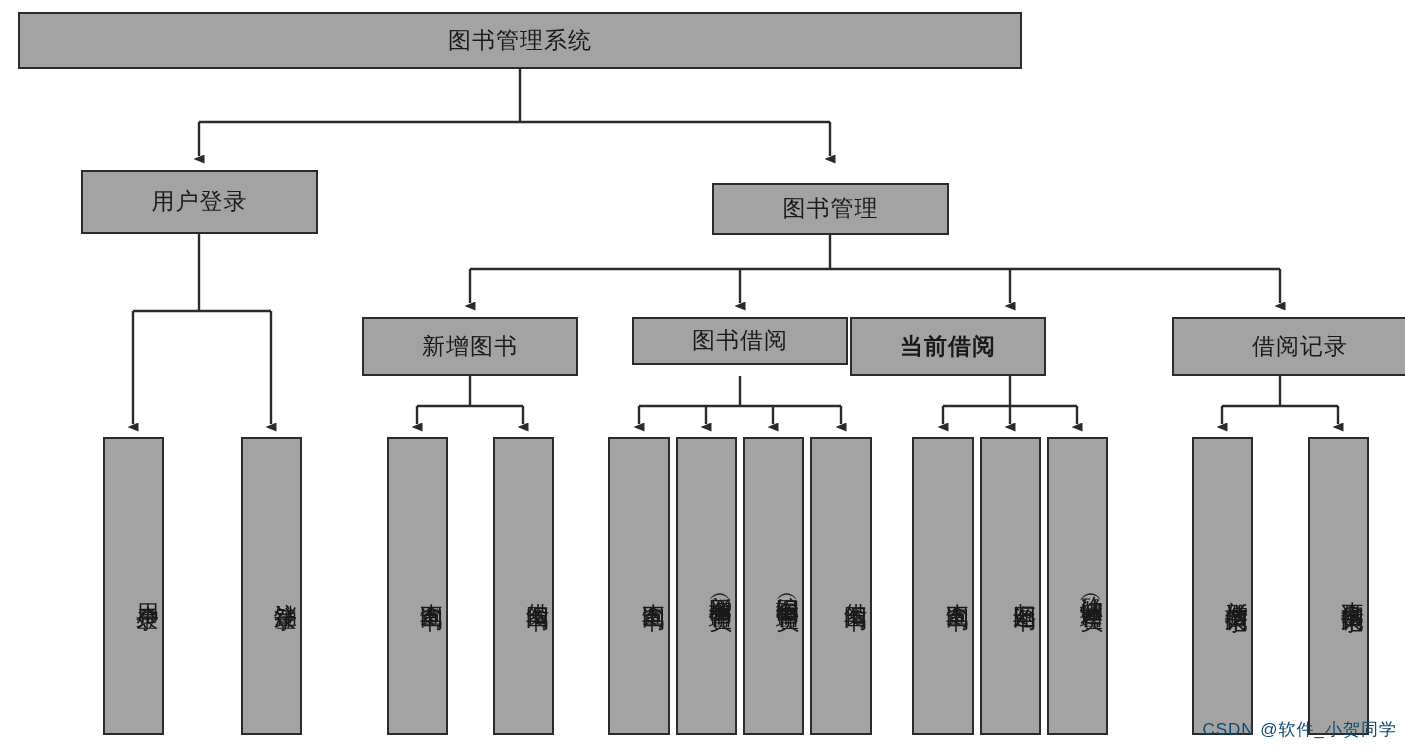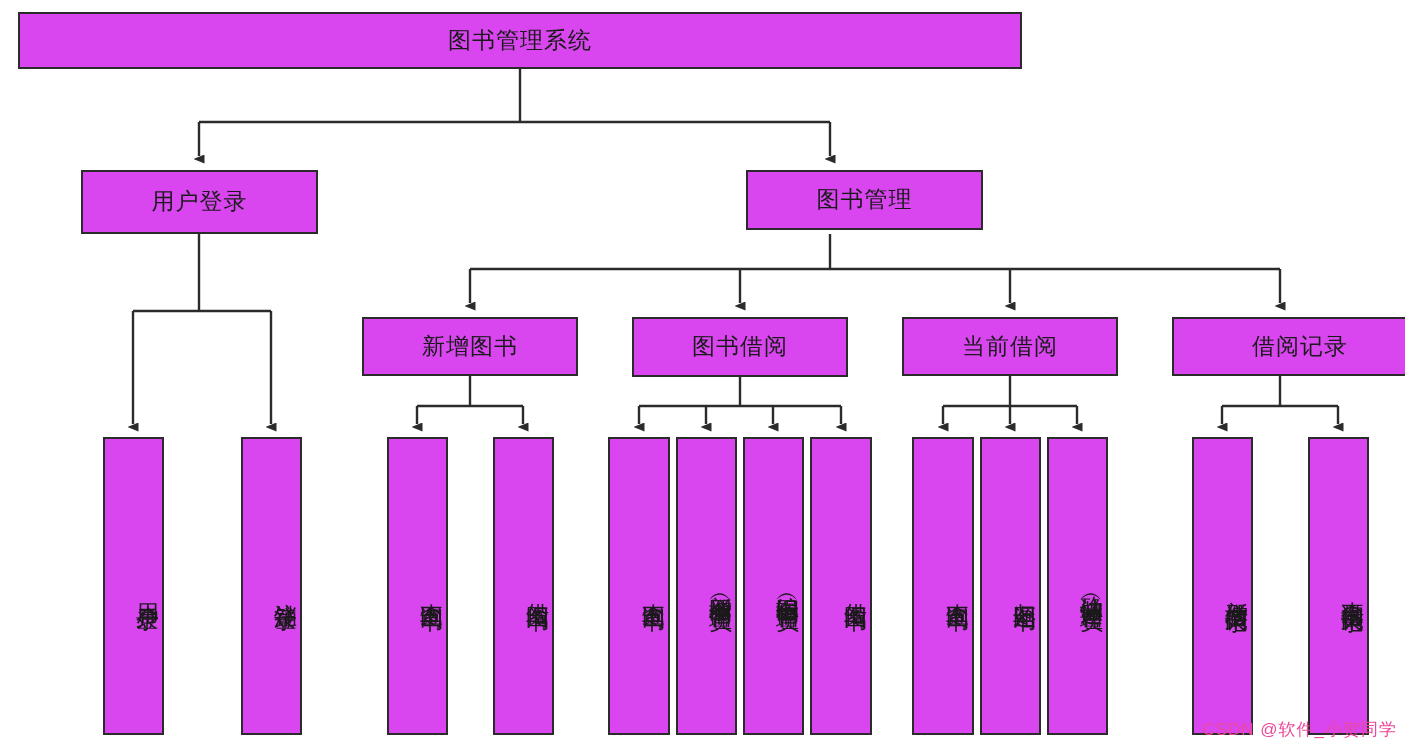--- a/index.html
+++ b/index.html
@@ -20,21 +20,21 @@
     left: 0;
     top: 0;
     width: 1405px;
     height: 747px;
     pointer-events: none;
   }
   .node {
     position: absolute;
     box-sizing: border-box;
     border: 2px solid #2b2b2b;
-    background: #d946ef;
+    background: #a3a3a3;
     display: flex;
     align-items: center;
     justify-content: center;
     color: #1a1a1a;
   }
   .node-h {
     font-size: 23px;
     letter-spacing: 1px;
     line-height: 1.1;
     white-space: nowrap;
@@ -51,21 +51,21 @@
     text-align: start;
   }
   .node-v.tall {
     padding-top: 2px;
   }
   .watermark {
     position: absolute;
     right: 8px;
     bottom: 6px;
     font-size: 17px;
-    color: #ec4899;
+    color: #0c4a6e;
     letter-spacing: 1px;
     white-space: nowrap;
     user-select: none;
   }
 </style>
 </head>
 <body>
 
 <div id="canvas">
 
@@ -117,25 +117,25 @@
       <path d="M1280,376 L1280,406"></path>
       <path d="M1222,406 L1338,406"></path>
       <path d="M1222,406 L1222,424" marker-end="url(#arrow)"></path>
       <path d="M1338,406 L1338,424" marker-end="url(#arrow)"></path>
     </g>
   </svg>
 
   <div class="node node-h" style="left:18px; top:12px; width:1004px; height:57px;">图书管理系统</div>
 
   <div class="node node-h" style="left:81px; top:170px; width:237px; height:64px;">用户登录</div>
-  <div class="node node-h" style="left:712px; top:170px; width:237px; height:60px;margin-left:34px;">图书管理</div>
+  <div class="node node-h" style="left:712px; top:183px; width:237px; height:52px;">图书管理</div>
 
   <div class="node node-h" style="left:362px; top:317px; width:216px; height:59px;">新增图书</div>
-  <div class="node node-h" style="left:632px; top:317px; width:216px; height:60px;">图书借阅</div>
-  <div class="node node-h" style="left:902px; top:317px; width:216px; height:59px;">当前借阅</div>
+  <div class="node node-h" style="left:632px; top:317px; width:216px; height:48px;">图书借阅</div>
+  <div class="node node-h" style="left:850px; top:317px; width:196px; height:59px;font-weight:bold;">当前借阅</div>
   <div class="node node-h" style="left:1172px; top:317px; width:256px; height:59px;">借阅记录</div>
 
   <div class="node node-v" style="left:103px; top:437px; width:61px; height:298px;">用户登录</div>
   <div class="node node-v" style="left:241px; top:437px; width:61px; height:298px;">注销登录</div>
 
   <div class="node node-v" style="left:387px; top:437px; width:61px; height:298px;">查询图书</div>
   <div class="node node-v" style="left:493px; top:437px; width:61px; height:298px;">借阅图书</div>
 
   <div class="node node-v" style="left:608px; top:437px; width:62px; height:298px;">查询图书</div>
   <div class="node node-v tall" style="left:676px; top:437px; width:61px; height:298px;">新增图书（管理员）</div>

